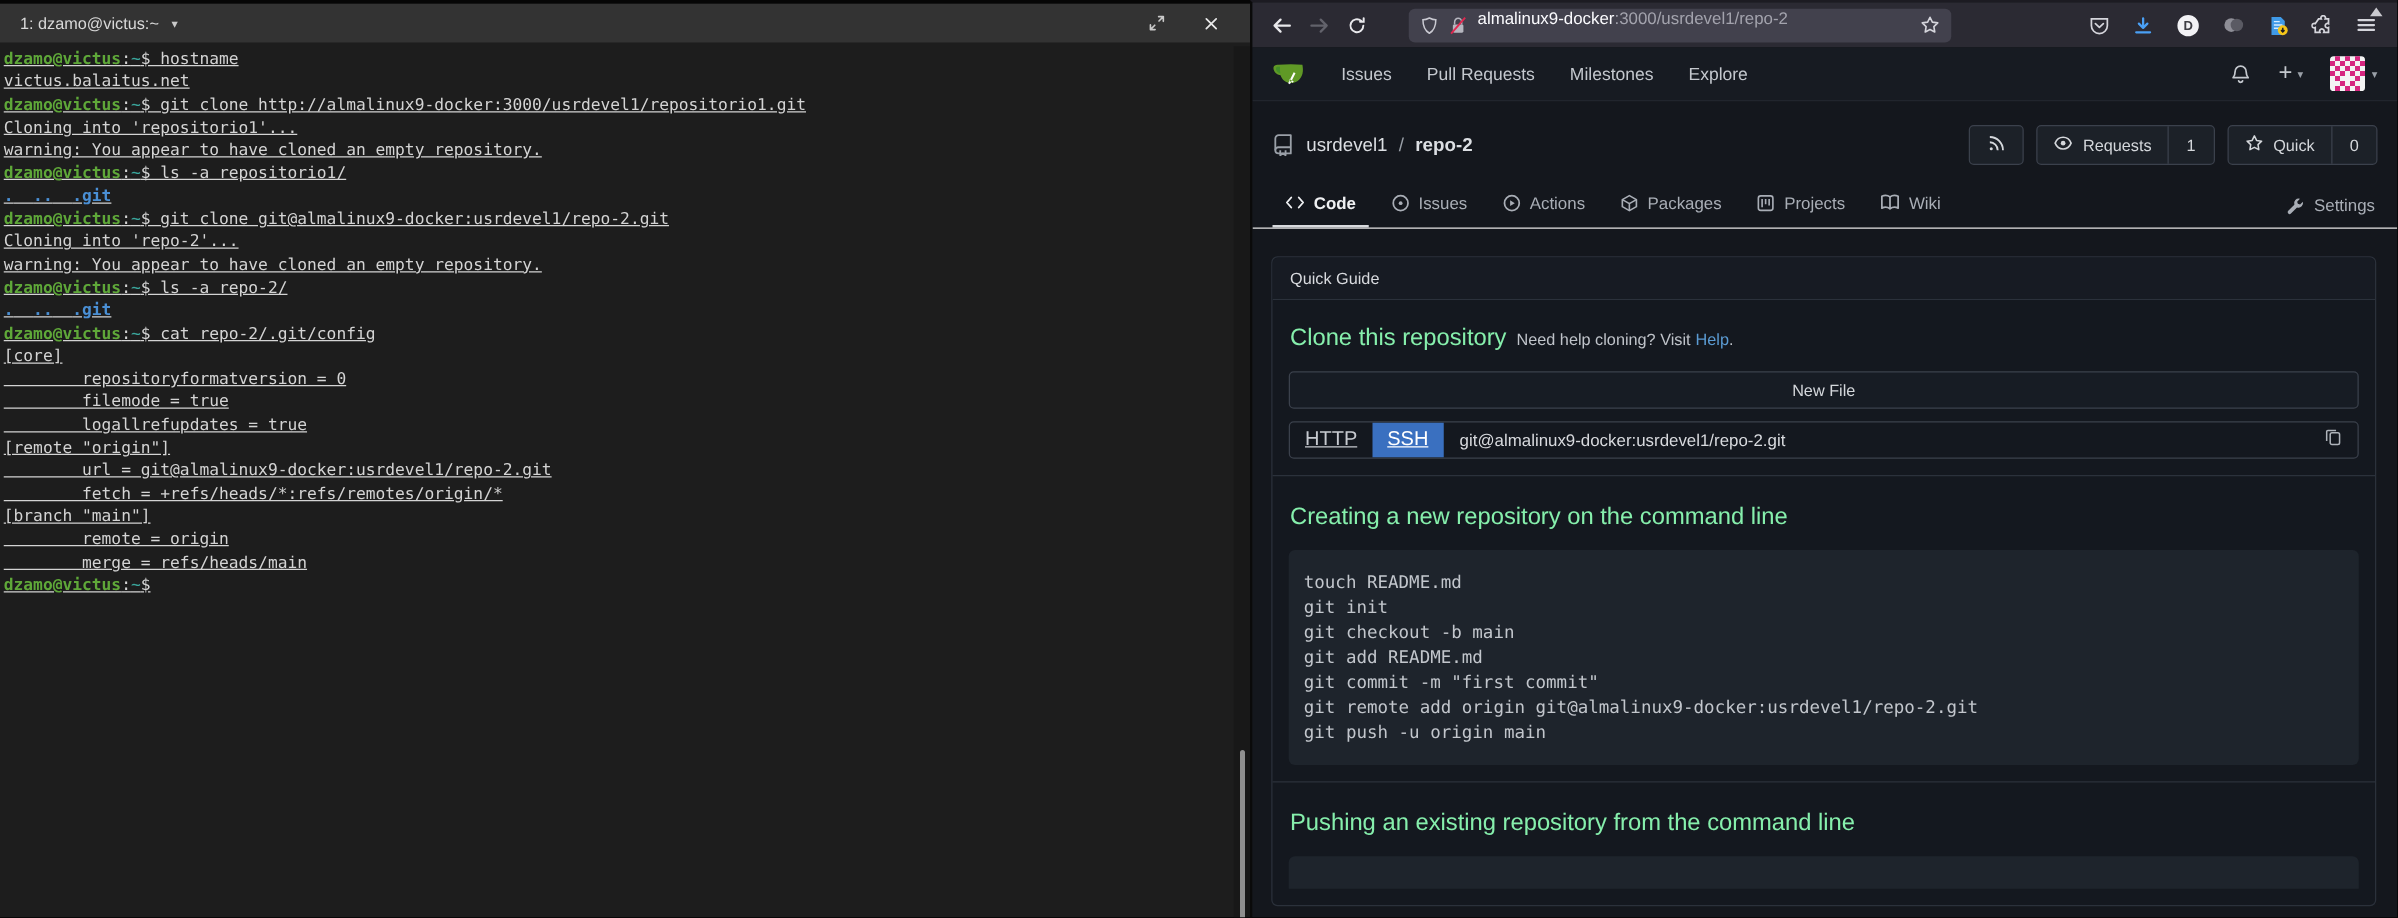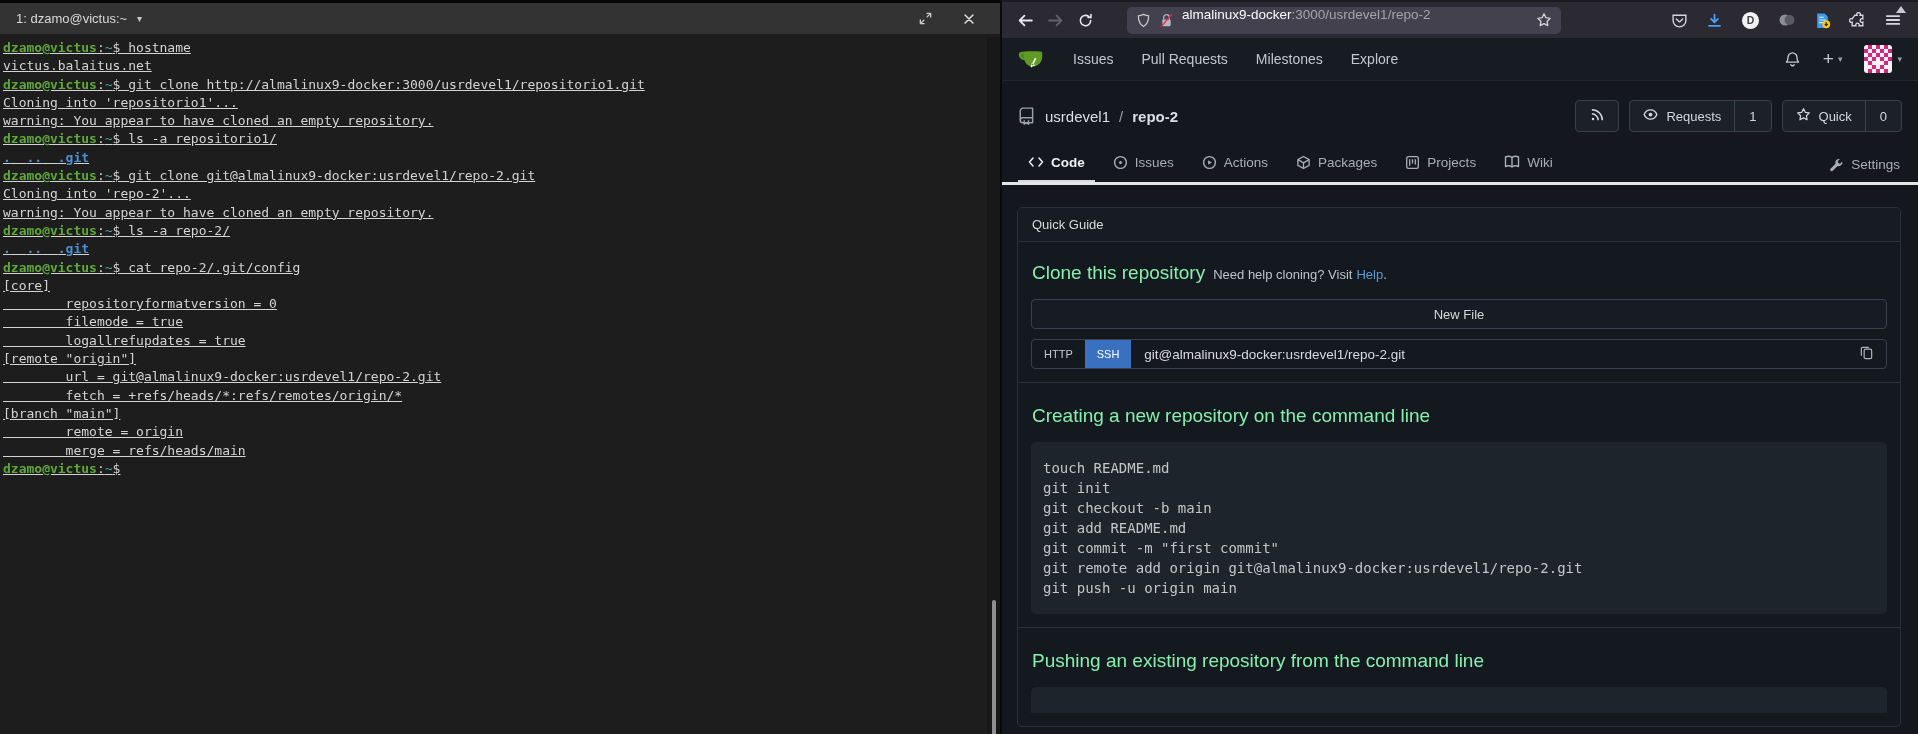--- a/index.html
+++ b/index.html
@@ -53,36 +53,36 @@
   .repo-icon{color:#9aa0a8;display:flex;}
   .repo-owner{font-weight:400;}
   .repo-sep{color:#9aa0a8;}
   .repo-name{font-weight:bold;}
   .repo-actions{margin-left:auto;display:flex;gap:10px;}
   .act-btn{height:32px;border:1px solid #3b414c;border-radius:4px;background:#1c2128;color:#d4d7db;font-size:13px;display:flex;align-items:stretch;cursor:pointer;box-sizing:border-box;}
   .act-main{padding:0 13px;display:flex;gap:8px;align-items:center;}
   .act-count{padding:0 14px;border-left:1px solid #3b414c;display:flex;align-items:center;}
   .rss-btn{width:44px;justify-content:center;align-items:center;display:flex;}
 
-  .repo-tabs{display:flex;align-items:flex-end;padding:0 16px;margin-top:12px;border-bottom:3px solid #e5e5e5;}
+  .repo-tabs{display:flex;align-items:flex-end;padding:0 16px;margin-top:12px;border-bottom:1px solid #e5e5e5;}
   .rtab{display:flex;gap:7px;align-items:center;color:#a9aeb6;font-size:13.5px;padding:10px 10px;border-bottom:2px solid transparent;margin-right:8px;cursor:pointer;text-decoration:none;}
   .rtab.active{color:#f0f1f3;font-weight:bold;border-bottom-color:#d8dade;}
   .ticon{display:flex;align-items:center;}
   .tabs-right{margin-left:auto;display:flex;align-items:center;gap:7px;color:#a9aeb6;font-size:13.5px;padding:10px 2px;cursor:pointer;}
 
   .panel{margin:22px 17px 0 15px;border:1px solid #2b313b;border-radius:5px;background:#14181f;}
   .panel-header{padding:9px 14px;font-size:13px;color:#d8dade;border-bottom:1px solid #2b313b;background:#171b23;border-radius:5px 5px 0 0;}
   .panel-section{padding:13px;}
   .clone-heading-row{display:flex;align-items:baseline;gap:8px;margin:7px 1px 15px;}
   .sec-heading{font-size:19px;font-weight:400;color:#86efac;}
   .help-text{font-size:13px;color:#bfc3c9;}
   .help-link{color:#5b9bd3;cursor:pointer;text-decoration:none;}
   .wide-btn{height:30px;border:1px solid #3b414c;border-radius:4px;background:#171c24;color:#d4d7db;font-size:13px;display:flex;align-items:center;justify-content:center;margin-bottom:10px;cursor:pointer;box-sizing:border-box;}
   .clone-bar{height:30px;border:1px solid #3b414c;border-radius:4px;display:flex;align-items:stretch;overflow:hidden;box-sizing:border-box;}
-  .proto{display:flex;align-items:center;padding:0 12px;font-size:11px;color:#c6c9cf;cursor:pointer;}
+  .proto{display:flex;align-items:center;padding:0 12px;font-size:16px;color:#c6c9cf;cursor:pointer;text-decoration:underline;}
   .proto.ssh{background:#3a70c0;color:#ffffff;}
   .clone-url{flex:1;display:flex;align-items:center;padding:0 13px;font-size:13.5px;color:#d8dade;}
   .copy-btn{width:40px;display:flex;align-items:center;justify-content:center;color:#aeb3ba;cursor:pointer;}
   .divider{border-top:1px solid #2b313b;}
   .cmd-heading{margin:9px 1px 15px;}
   .code-block{background:#1e242c;border-radius:5px;padding:16px 12px;font-family:"DejaVu Sans Mono","Liberation Mono",monospace;font-size:14px;line-height:20px;color:#c2c6cc;}
   .code-line{white-space:pre;}
   .code-stub{height:26px;background:#1e242c;border-radius:5px 5px 0 0;margin-top:1px;}
 </style>
 </head>

